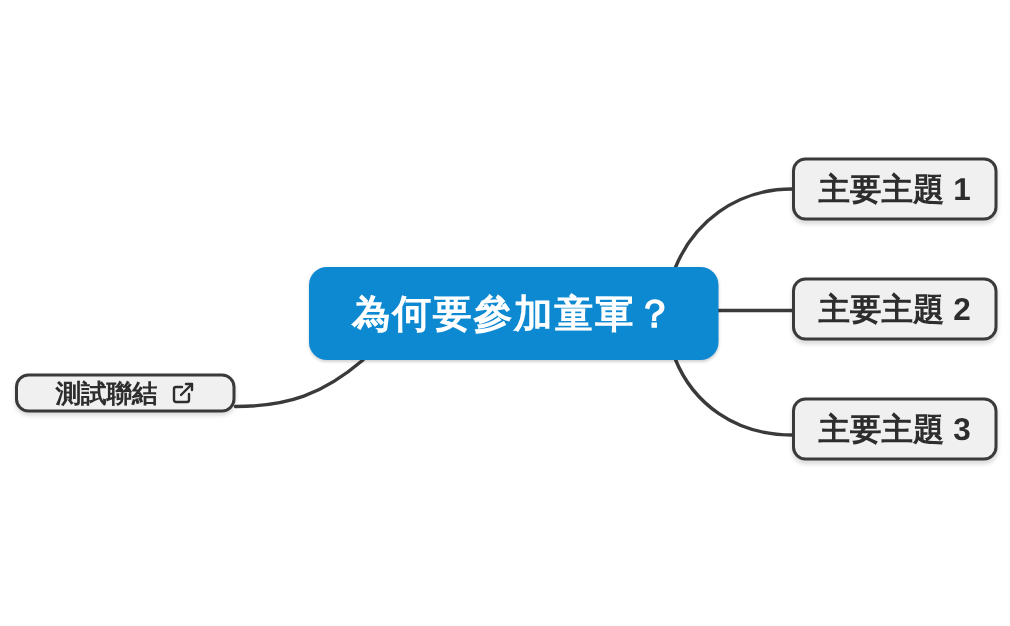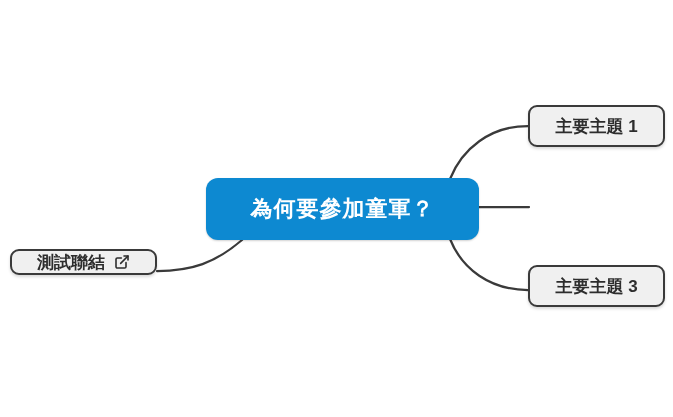--- a/index.html
+++ b/index.html
@@ -38,31 +38,31 @@
     display:flex;align-items:center;justify-content:center;
     font-weight:bold;
     cursor:default;
     white-space:nowrap;
   }
   .node.root{
     left:206px;top:178px;width:273px;height:62px;
     background:var(--root-fill);
     color:var(--root-text);
     border-radius:12px;
-    font-size:22px;
+    font-size:26px;
     letter-spacing:1px;
     box-shadow:0 1px 2px rgba(0,0,0,0.18);
   }
   .node.topic{
     left:528px;width:137px;height:42px;
     background:var(--node-fill);
     border:2px solid var(--node-border);
     border-radius:9px;
     color:var(--node-text);
-    font-size:17px;
+    font-size:21px;
     box-shadow:0 2px 3px rgba(0,0,0,0.15);
   }
   .node.topic.t1{top:105px;}
   .node.topic.t2{top:185px;}
   .node.topic.t3{top:265px;}
   .node.link-node{
     left:10px;top:249px;width:147px;height:26px;
     background:var(--node-fill);
     border:2px solid var(--node-border);
     border-radius:9px;
@@ -93,20 +93,23 @@
   </svg>
 
   <div class="node root">
     <span>為何要參加童軍？</span>
   </div>
 
   <div class="node topic t1">
     <span>主要主題 1</span>
   </div>
 
+  <div class="node topic t2">
+    <span>主要主題 2</span>
+  </div>
 
   <div class="node topic t3">
     <span>主要主題 3</span>
   </div>
 
   <div class="node link-node">
     <span>測試聯結</span>
     <span class="ext-icon">
       <svg viewBox="0 0 24 24">
         <path d="M18 13v6a2 2 0 0 1-2 2H5a2 2 0 0 1-2-2V8a2 2 0 0 1 2-2h6"></path>

